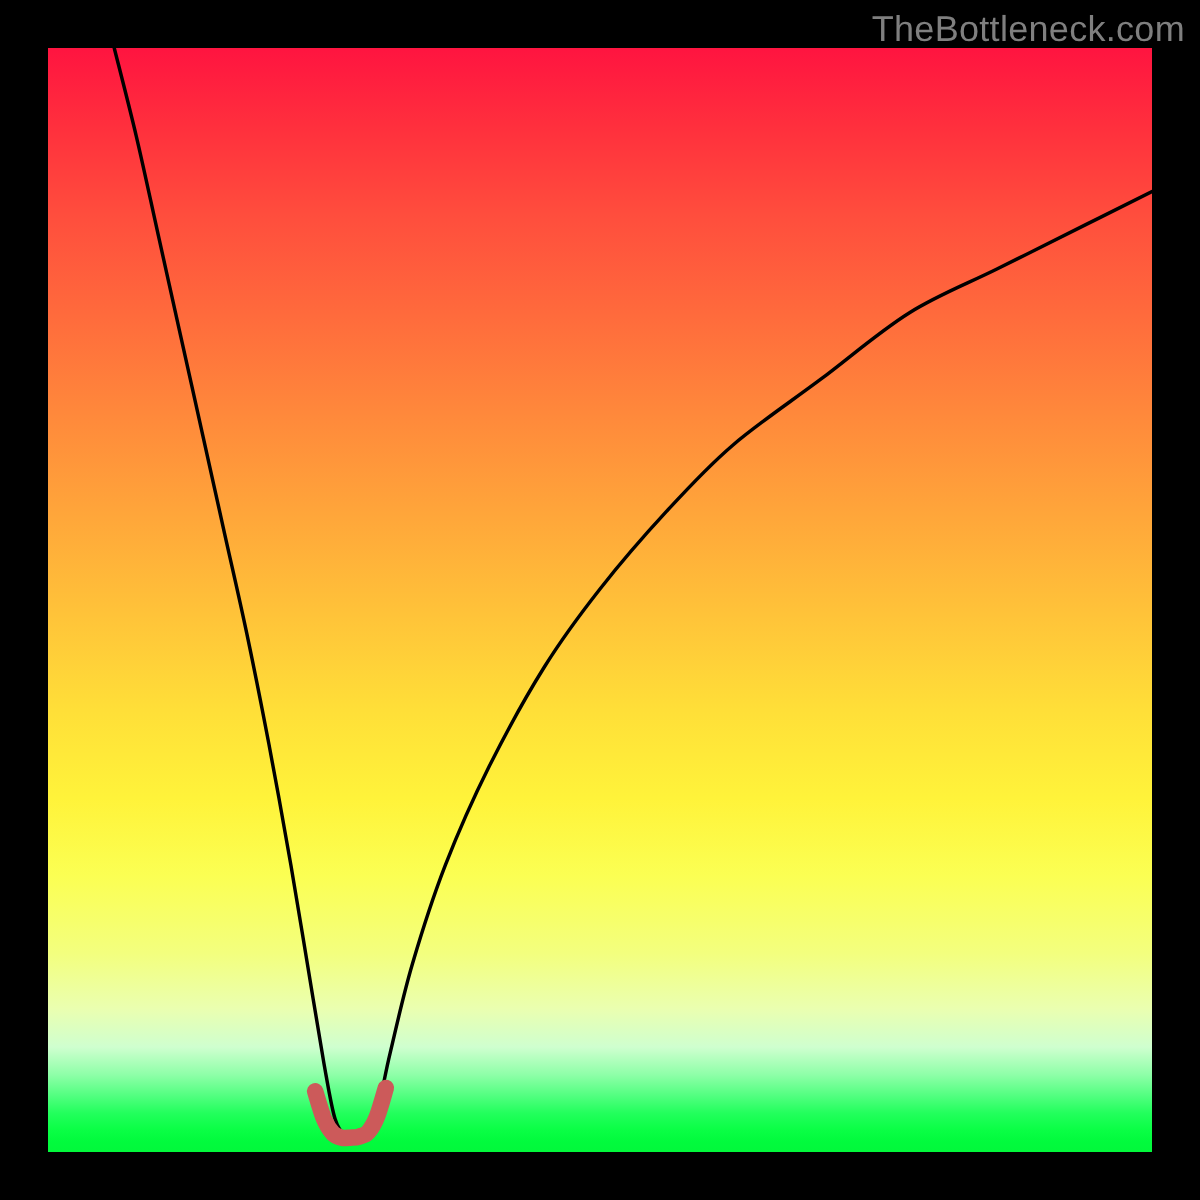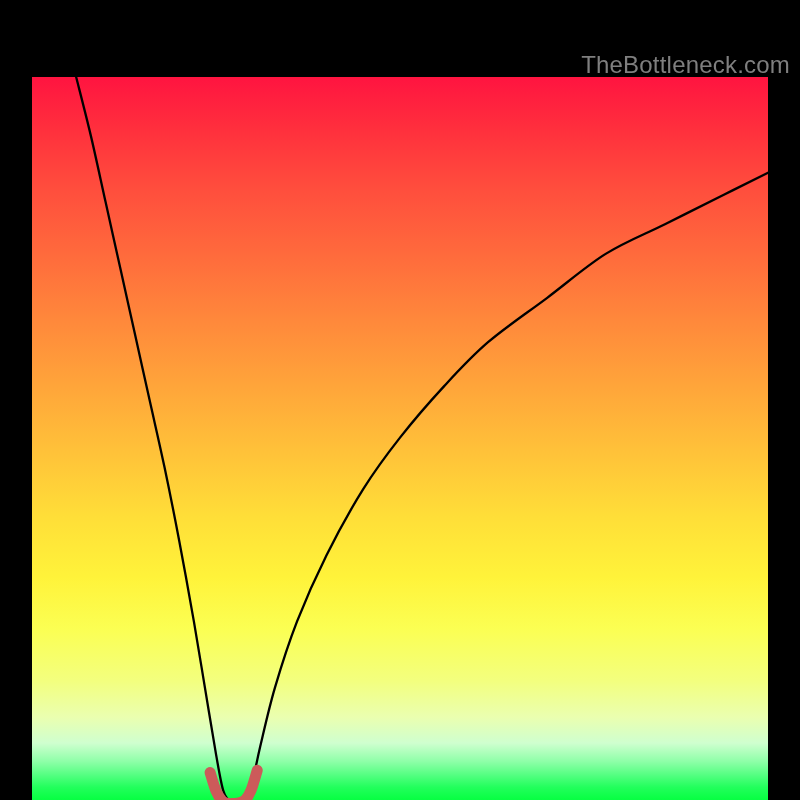--- a/index.html
+++ b/index.html
@@ -11,21 +11,20 @@
     background: #000;
     font-family: Arial, Helvetica, sans-serif;
   }
   .frame {
     position: absolute;
     left: 0;
     top: 0;
     width: 800px;
     height: 576px;
     background: #000;
-    margin-top: 45px;
   }
   .plot {
     position: absolute;
     left: 32px;
     top: 32px;
     width: 736px;
     height: 736px;
     
     background: linear-gradient(
       to bottom,

